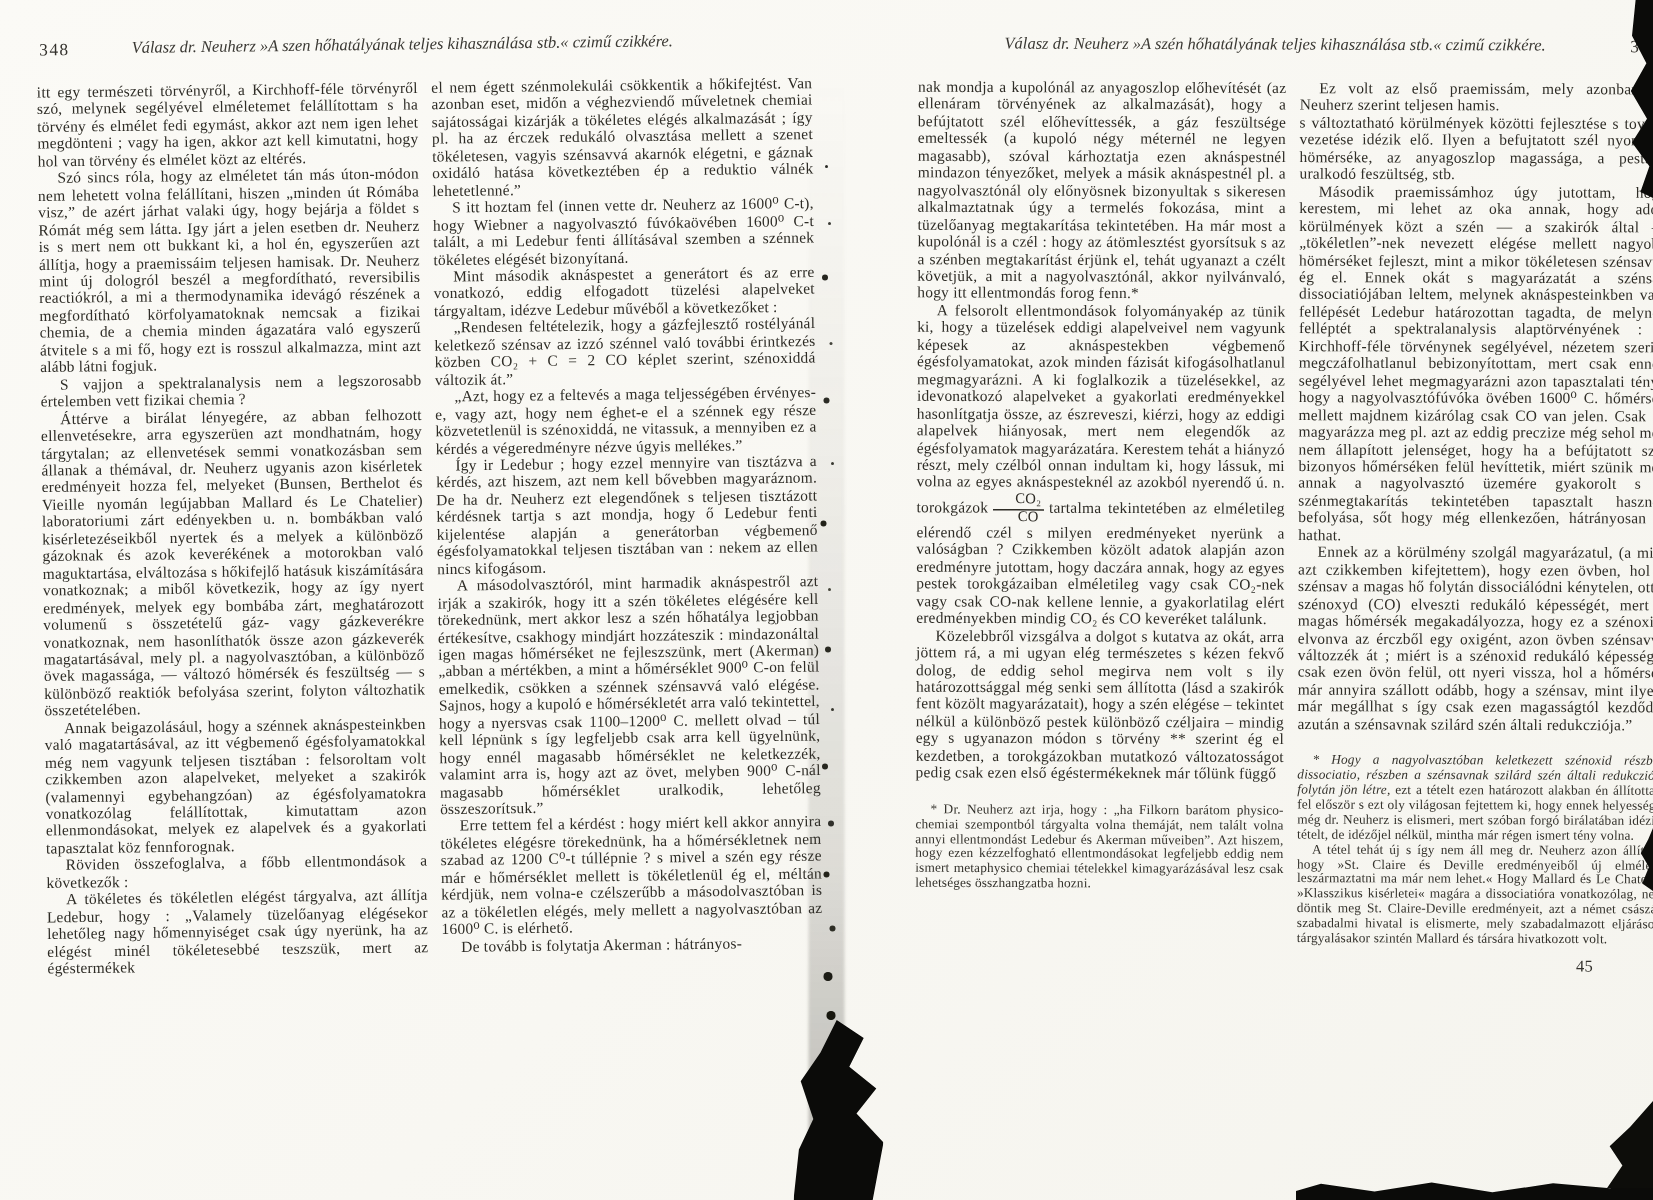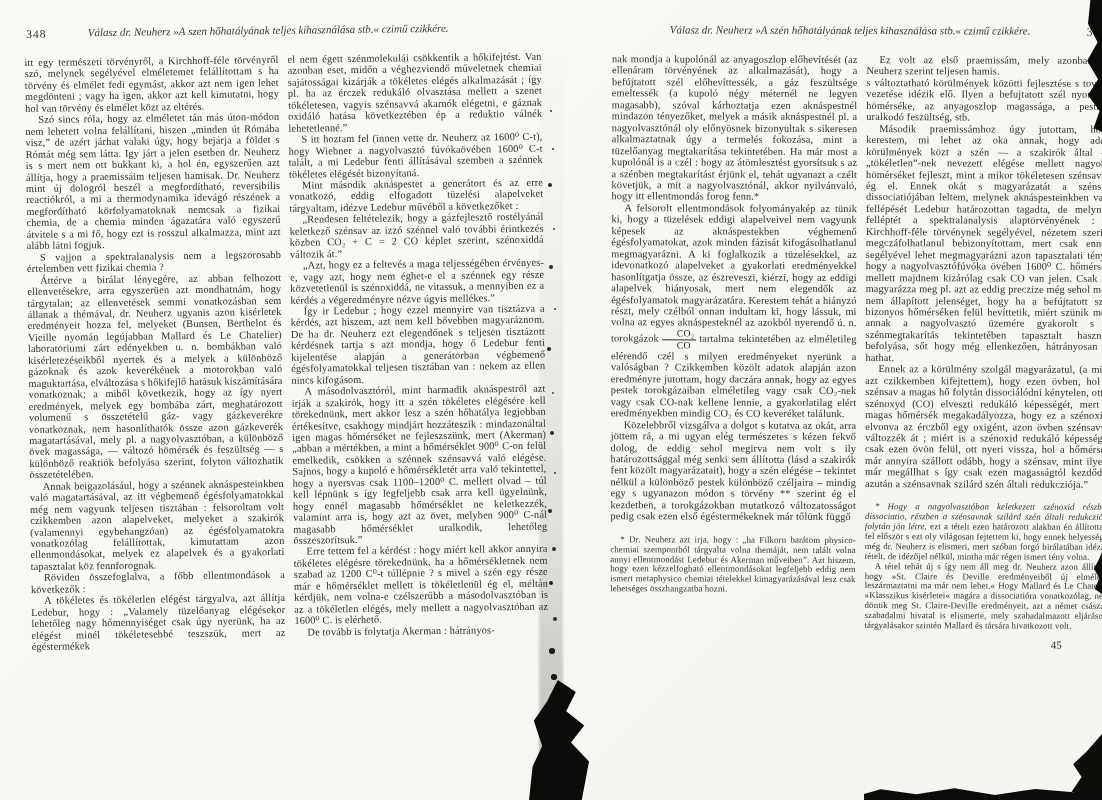--- a/index.html
+++ b/index.html
@@ -38,21 +38,21 @@
 
   .bodytext {
     font-size:10.3px; line-height:11.45px; letter-spacing:0.15px;
     color:#2e2c26; text-align:justify;
   }
   .para { margin:0; text-indent:13px; }
   .para.cont { text-indent:0; }
 
   .frac {
     display:inline-flex; flex-direction:column; vertical-align:middle;
-    text-align:left; line-height:1.05; font-size:0.95em; margin:0 3px;
+    text-align:center; line-height:1.05; font-size:0.95em; margin:0 3px;
   }
   .frac .num { border-bottom:1px solid #2e2c26; padding:0 2px 0.5px; }
   .frac .den { padding:0 2px; }
 
   .footnotes {
     margin-top:13px; font-size:8.9px; line-height:9.9px;
     color:#34322c; text-align:justify; letter-spacing:0.1px;
   }
   .footnotes .para { text-indent:10px; }
   .fn-lead { font-style:italic; }

